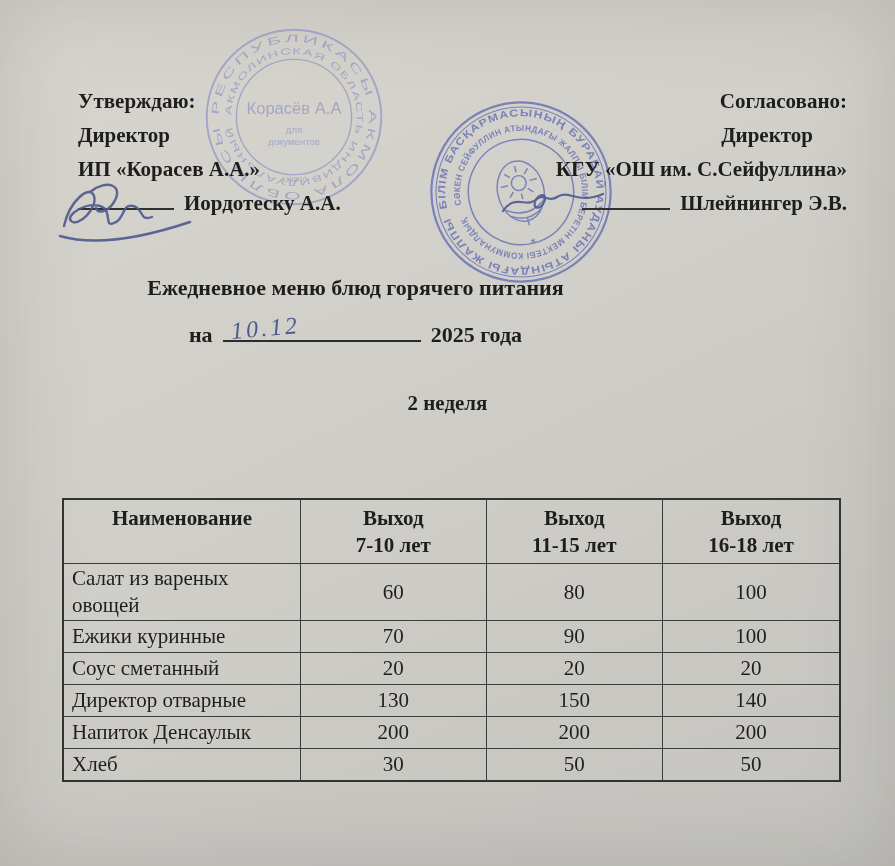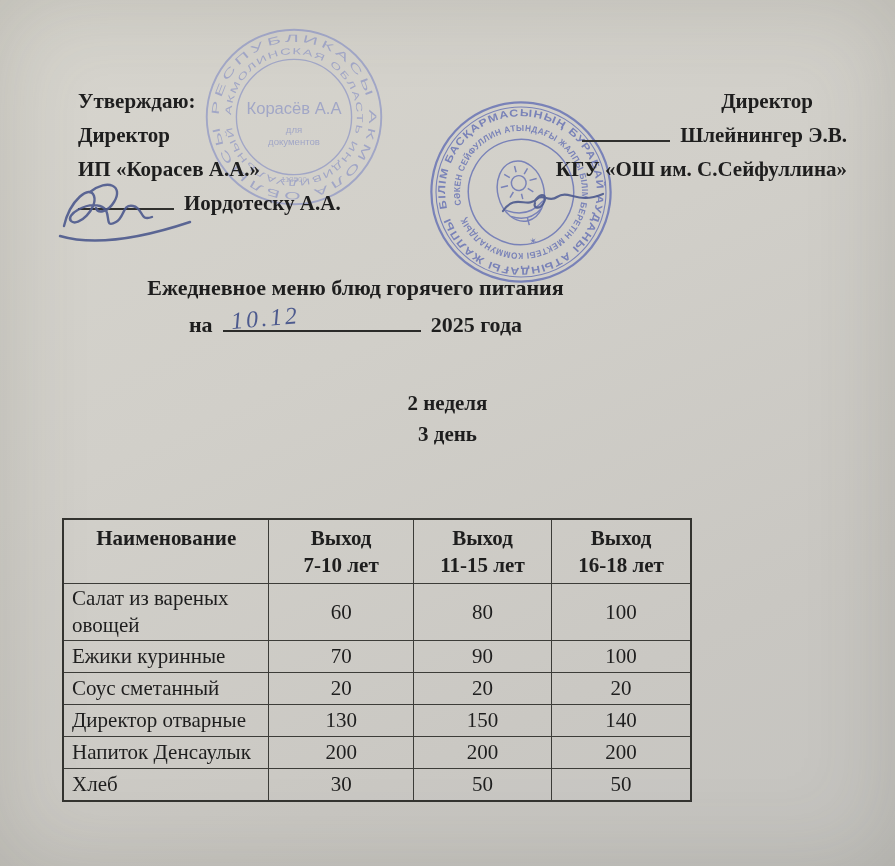--- a/index.html
+++ b/index.html
@@ -25,30 +25,30 @@
   .block{font-weight:bold;font-size:21px;line-height:34px;white-space:nowrap;}
   .block.right{text-align:right;}
   .block .indent-r{margin-right:34px;}
   .rule{display:inline-block;border-bottom:2px solid #30302e;height:20px;
     vertical-align:baseline;}
   .rule.l{width:96px;margin-right:10px;}
   .rule.r{width:88px;margin-right:10px;}
   
   .title{position:absolute;top:272px;left:0;width:711px;text-align:center;
     font-weight:bold;font-size:22px;line-height:32px;z-index:3;}
-  .date-line{margin-top:2px;}
+  .date-line{margin-top:12px;}
   .date-underline{display:inline-block;position:relative;width:198px;height:24px;
     border-bottom:2px solid #2b2b29;margin:0 10px;vertical-align:baseline;}
   .handwritten{position:absolute;left:8px;top:-4px;
     color:#4d5a8e;font-style:italic;font-weight:normal;font-size:24px;
     letter-spacing:3px;transform:rotate(-5deg);white-space:nowrap;}
   .schedule{position:absolute;top:388px;left:0;width:895px;text-align:center;
     font-weight:bold;font-size:21px;line-height:31px;z-index:3;}
   
-  table.menu{position:absolute;left:62px;top:518px;width:630px;z-index:3;
+  table.menu{position:absolute;left:62px;top:498px;width:779px;z-index:3;
     border-collapse:collapse;font-size:21px;
     border:2px solid #33332f;background:rgba(255,255,255,0.03);}
   table.menu th,table.menu td{border:1.5px solid #3c3c38;}
   table.menu th{font-weight:bold;text-align:center;vertical-align:top;
     padding:5px 2px 4px;line-height:27px;}
   table.menu td{padding:1px 8px;line-height:27px;height:29px;}
   table.menu td.name{text-align:left;}
   table.menu td.val{text-align:center;}
 </style>
 </head>
@@ -129,38 +129,38 @@
   <div class="topblocks">
     <div class="block left">
       <div>Утверждаю:</div>
       <div>Директор</div>
       <div>ИП «Корасев А.А.»</div>
       <div>
         <span class="rule l"></span><span>Иордотеску А.А.</span>
       </div>
     </div>
     <div class="block right">
+      <div>Согласовано:</div>
       <div class="indent-r">Директор</div>
+      <div>КГУ «ОШ им. С.Сейфуллина»</div>
       <div>
         <span class="rule r"></span><span>Шлейнингер Э.В.</span>
       </div>
-      <div>КГУ «ОШ им. С.Сейфуллина»</div>
     </div>
   </div>
 
   <div class="title">
     <div>Ежедневное меню блюд горячего питания</div>
     <div class="date-line">
       <span>на</span><span class="date-underline"><span class="handwritten">10.12</span></span><span>2025 года</span>
     </div>
   </div>
 
   <div class="schedule">
     <div>2 неделя</div>
-    <div>3 день</div>
   </div>
 
   <table class="menu">
     <colgroup>
       <col style="width:238px">
         <col style="width:186px">
         <col style="width:177px">
         <col style="width:178px">
     </colgroup>
     <thead>

